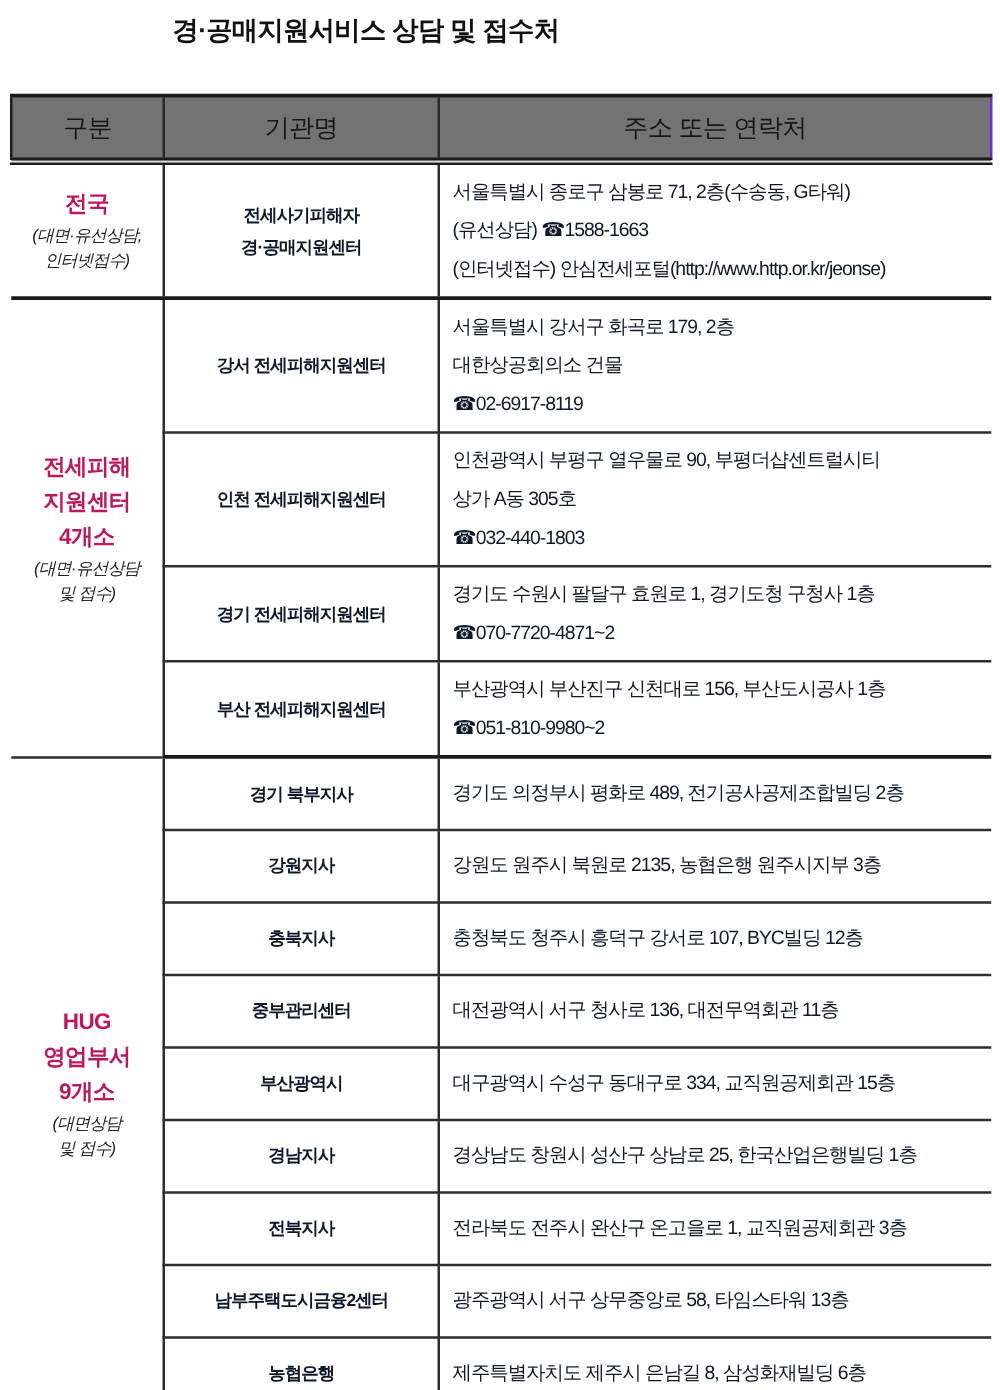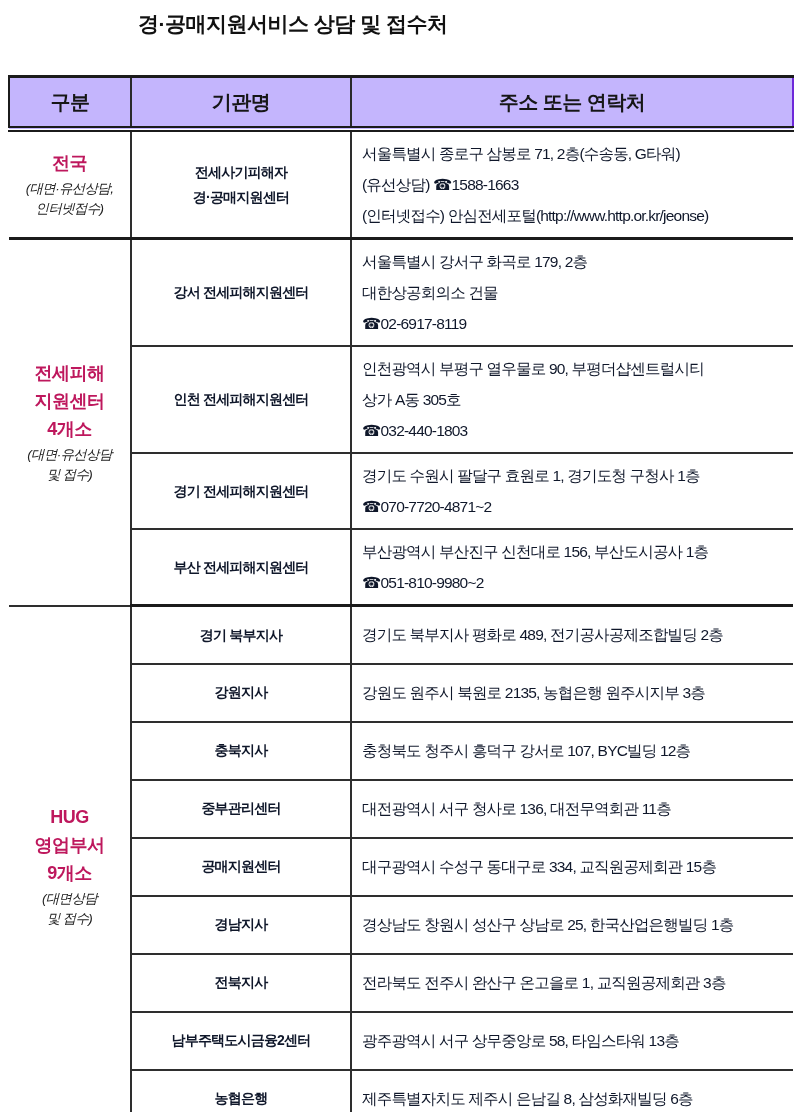--- a/index.html
+++ b/index.html
@@ -23,25 +23,25 @@
     border-collapse:collapse;
     table-layout:fixed;
     width:784px;
     margin:37px 0 0 8px;
   }
   col.c1{width:122px;}
   col.c2{width:220px;}
   col.c3{width:442px;}
 
   thead th{
-    background:#c4b5fd;
+    background:#737373;
     border-top:3px solid #1b1b1b;
     border-bottom:6px double #1b1b1b;
     font-size:20px;
-    font-weight:bold;
+    font-weight:normal;
     color:#161616;
     height:46px;
     text-align:center;
     vertical-align:middle;
     letter-spacing:-0.5px;
   }
   thead th.h1{border-left:2px solid #1b1b1b;}
   thead th.h3{border-right:2px solid #6d28d9;}
   thead th.h2,thead th.h3{border-left:2px solid #2a2a2a;}
 
@@ -183,21 +183,21 @@
           <div class="cat-main">HUG</div>
           <div class="cat-main">영업부서</div>
           <div class="cat-main">9개소</div>
           <div class="cat-sub">(대면상담</div>
           <div class="cat-sub">및 접수)</div>
         </td>
         <td class="colname">
           <div class="name-line">경기 북부지사</div>
         </td>
         <td class="coladdr">
-          <div class="addr-line">경기도 북부지사 평화로 489, 전기공사공제조합빌딩 2층</div>
+          <div class="addr-line">경기도 의정부시 평화로 489, 전기공사공제조합빌딩 2층</div>
         </td>
       </tr>
       <tr class="h-g3">
         <td class="colname">
           <div class="name-line">강원지사</div>
         </td>
         <td class="coladdr">
           <div class="addr-line">강원도 원주시 북원로 2135, 농협은행 원주시지부 3층</div>
         </td>
       </tr>
@@ -212,21 +212,21 @@
       <tr class="h-g3">
         <td class="colname">
           <div class="name-line">중부관리센터</div>
         </td>
         <td class="coladdr">
           <div class="addr-line">대전광역시 서구 청사로 136, 대전무역회관 11층</div>
         </td>
       </tr>
       <tr class="h-g3">
         <td class="colname">
-          <div class="name-line">공매지원센터</div>
+          <div class="name-line">부산광역시</div>
         </td>
         <td class="coladdr">
           <div class="addr-line">대구광역시 수성구 동대구로 334, 교직원공제회관 15층</div>
         </td>
       </tr>
       <tr class="h-g3">
         <td class="colname">
           <div class="name-line">경남지사</div>
         </td>
         <td class="coladdr">

